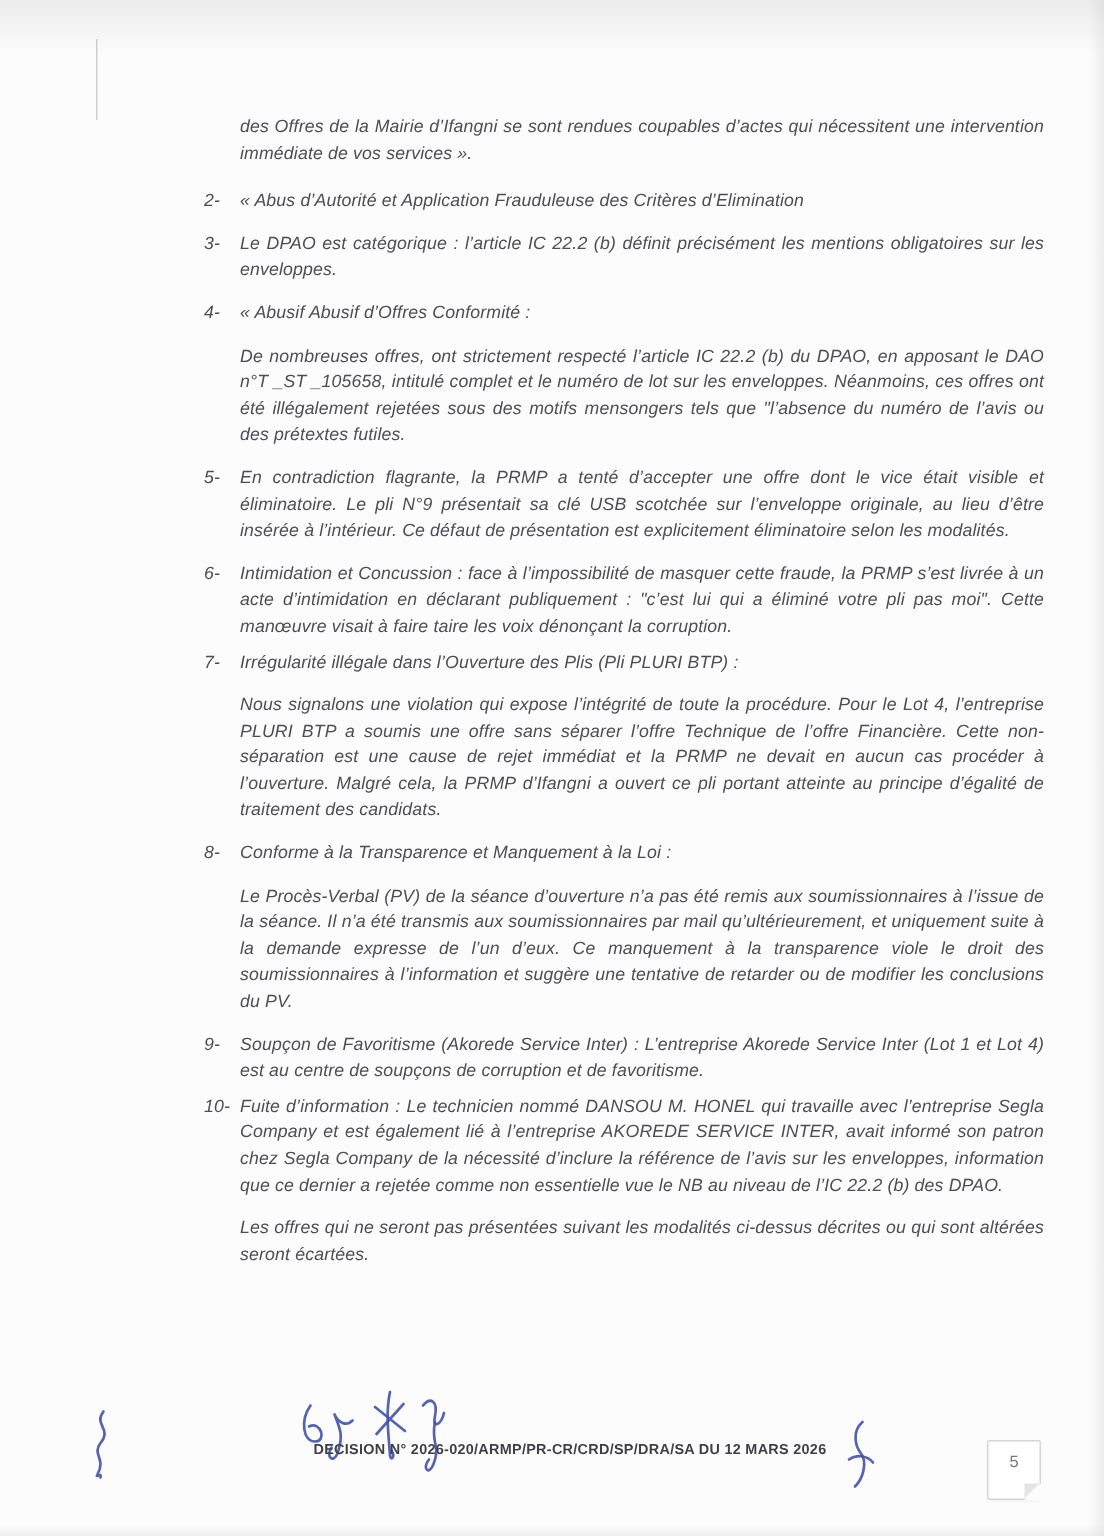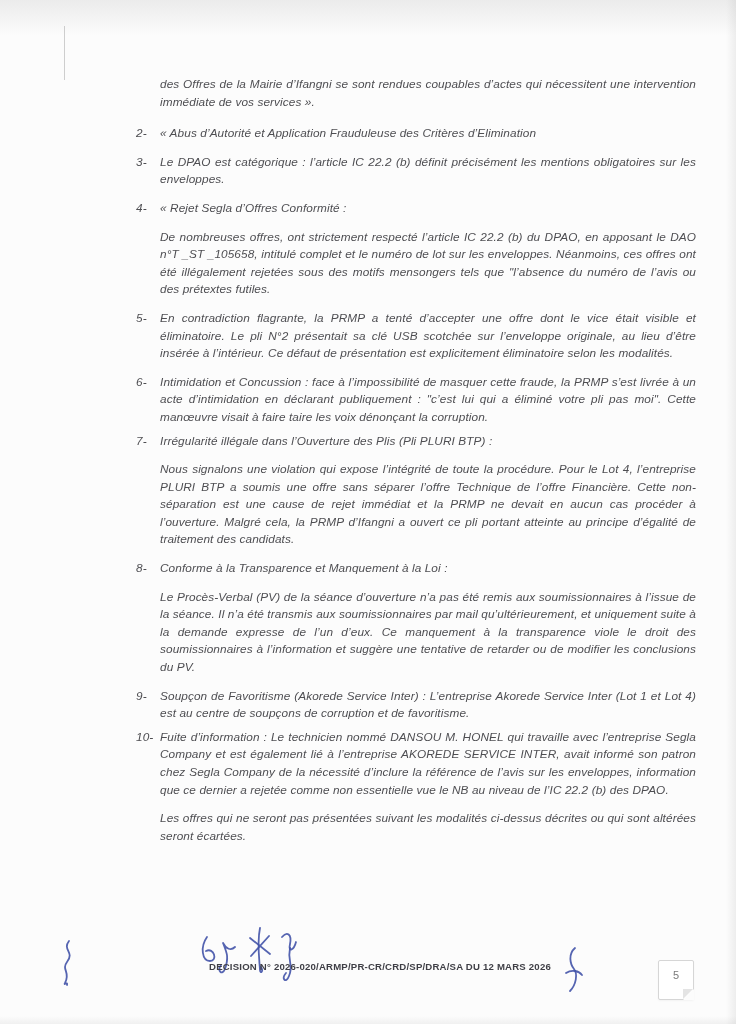--- a/index.html
+++ b/index.html
@@ -103,29 +103,29 @@
   <div class="item">
     <span class="num">3-</span>
     <div class="body">
       <p>Le DPAO est catégorique : l’article IC 22.2 (b) définit précisément les mentions obligatoires sur les enveloppes.</p>
     </div>
   </div>
 
   <div class="item">
     <span class="num">4-</span>
     <div class="body">
-      <p>« Rejet Segla d’Offres Conformité :</p>
+      <p>« Abusif Abusif d’Offres Conformité :</p>
       <p>De nombreuses offres, ont strictement respecté l’article IC 22.2 (b) du DPAO, en apposant le DAO n°T _ST _105658, intitulé complet et le numéro de lot sur les enveloppes. Néanmoins, ces offres ont été illégalement rejetées sous des motifs mensongers tels que "l’absence du numéro de l’avis ou des prétextes futiles.</p>
     </div>
   </div>
 
   <div class="item">
     <span class="num">5-</span>
     <div class="body">
-      <p>En contradiction flagrante, la PRMP a tenté d’accepter une offre dont le vice était visible et éliminatoire. Le pli N°2 présentait sa clé USB scotchée sur l’enveloppe originale, au lieu d’être insérée à l’intérieur. Ce défaut de présentation est explicitement éliminatoire selon les modalités.</p>
+      <p>En contradiction flagrante, la PRMP a tenté d’accepter une offre dont le vice était visible et éliminatoire. Le pli N°9 présentait sa clé USB scotchée sur l’enveloppe originale, au lieu d’être insérée à l’intérieur. Ce défaut de présentation est explicitement éliminatoire selon les modalités.</p>
     </div>
   </div>
 
   <div class="item">
     <span class="num">6-</span>
     <div class="body">
       <p style="margin-bottom:6px;">Intimidation et Concussion : face à l’impossibilité de masquer cette fraude, la PRMP s’est livrée à un acte d’intimidation en déclarant publiquement : "c’est lui qui a éliminé votre pli pas moi". Cette manœuvre visait à faire taire les voix dénonçant la corruption.</p>
     </div>
   </div>
 

